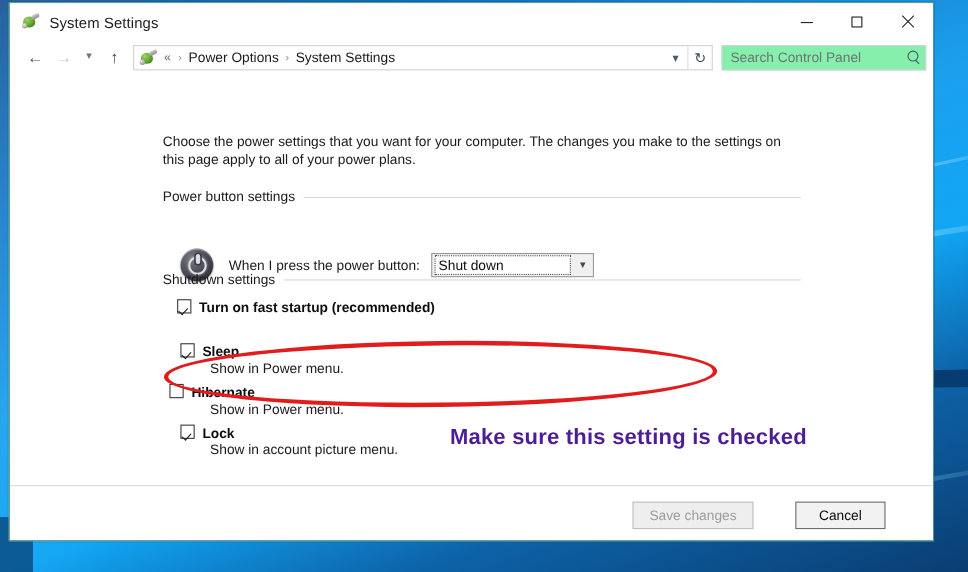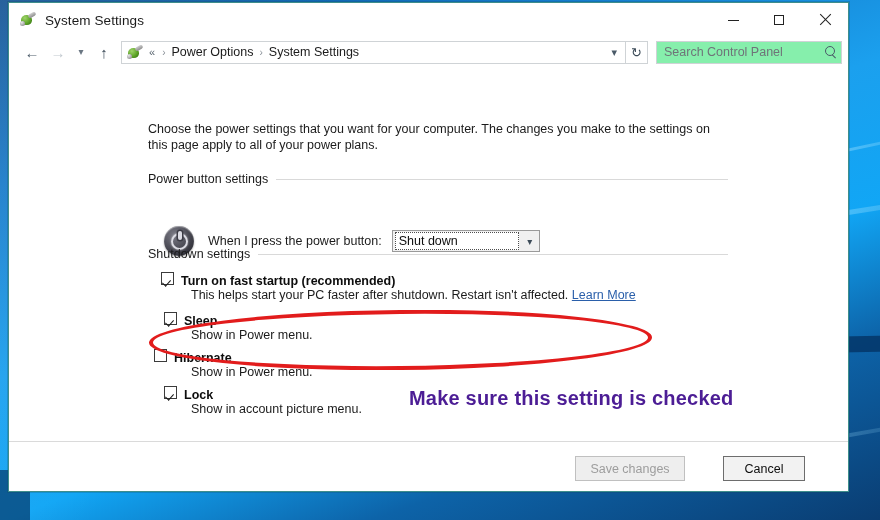--- a/index.html
+++ b/index.html
@@ -320,23 +320,20 @@
       <span>Shutdown settings</span>
       <span class="rule" style="flex:1 1 auto;"></span>
     </div>
 
     <div class="cb-row" style="left:138px; top:204px;margin-left:14px;">
       <span class="cbox checked"></span>
       <span class="cb-text">
         <span class="cb-title">Turn on fast startup (recommended)</span>
       </span>
     </div>
-    <div class="cb-sub" style="position:absolute; left:162px; top:220px;">
-      <span>This helps start your PC faster after shutdown. Restart isn't affected. </span><a href="#">Learn More</a>
-    </div>
 
     <div class="cb-row" style="left:155px; top:244px;">
       <span class="cbox checked"></span>
       <span class="cb-text">
         <span class="cb-title">Sleep</span>
       </span>
     </div>
     <div class="cb-sub" style="position:absolute; left:162px; top:260px;">Show in Power menu.</div>
 
     <div class="cb-row" style="left:145px; top:281px;">

